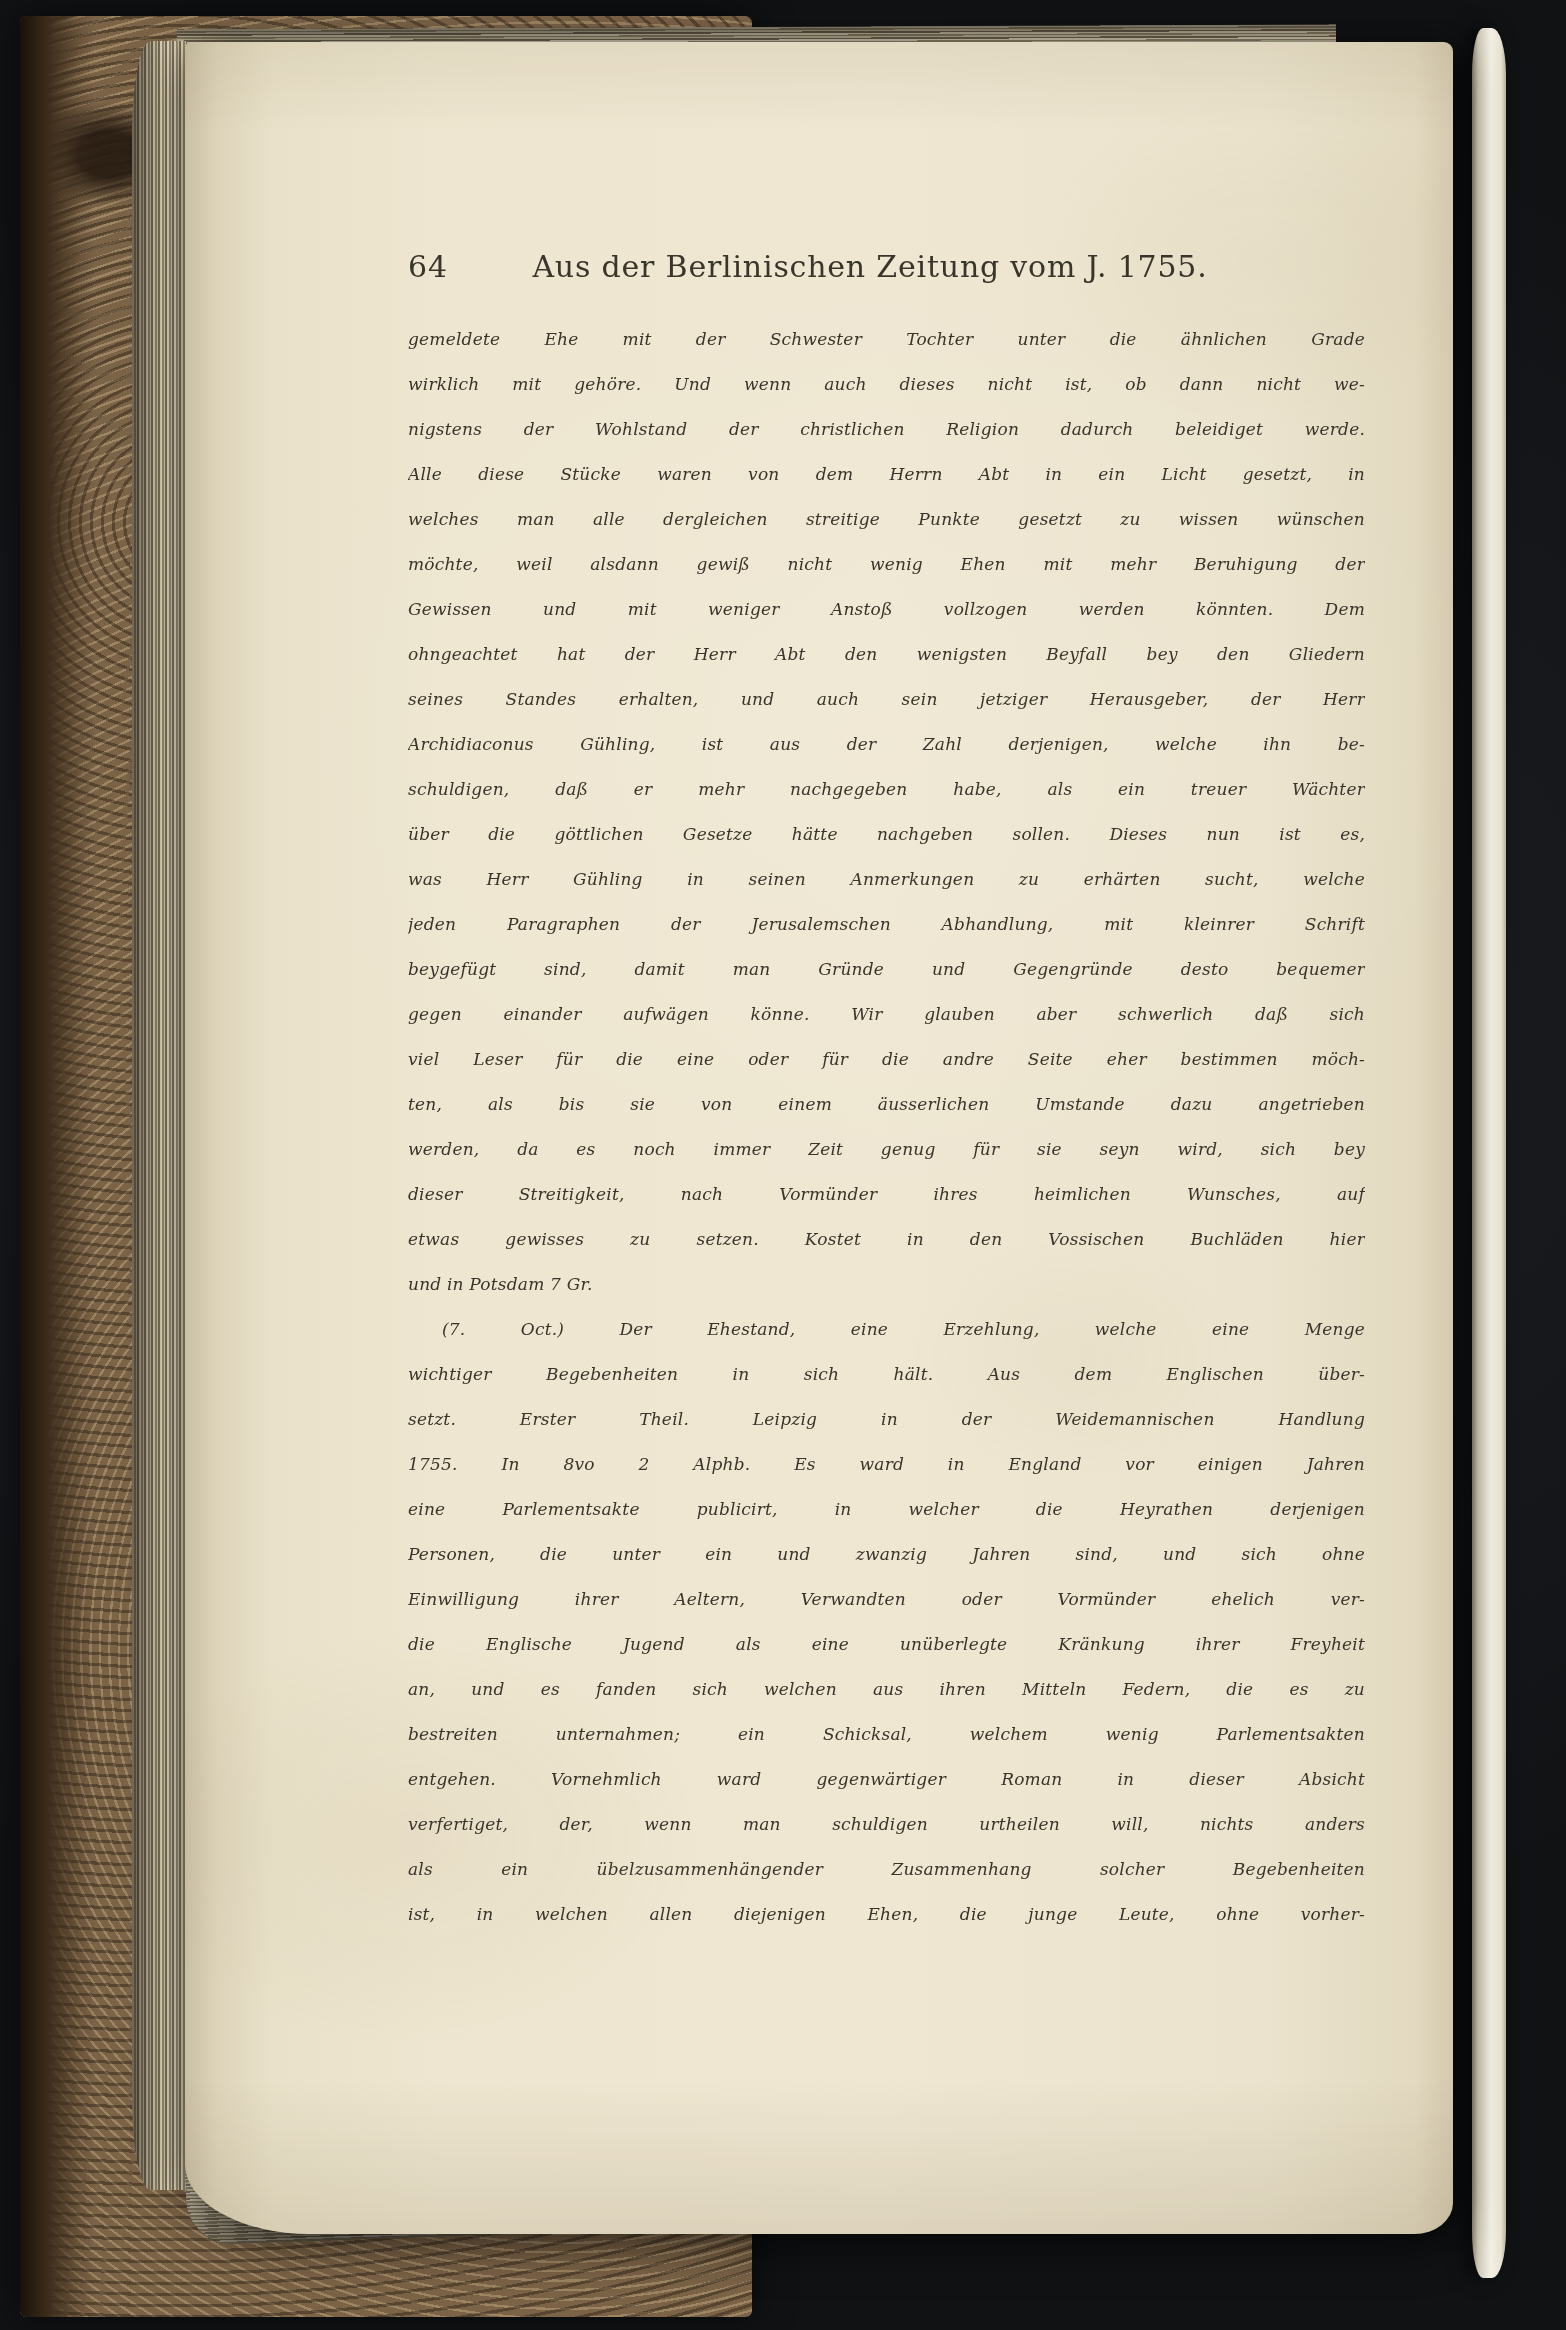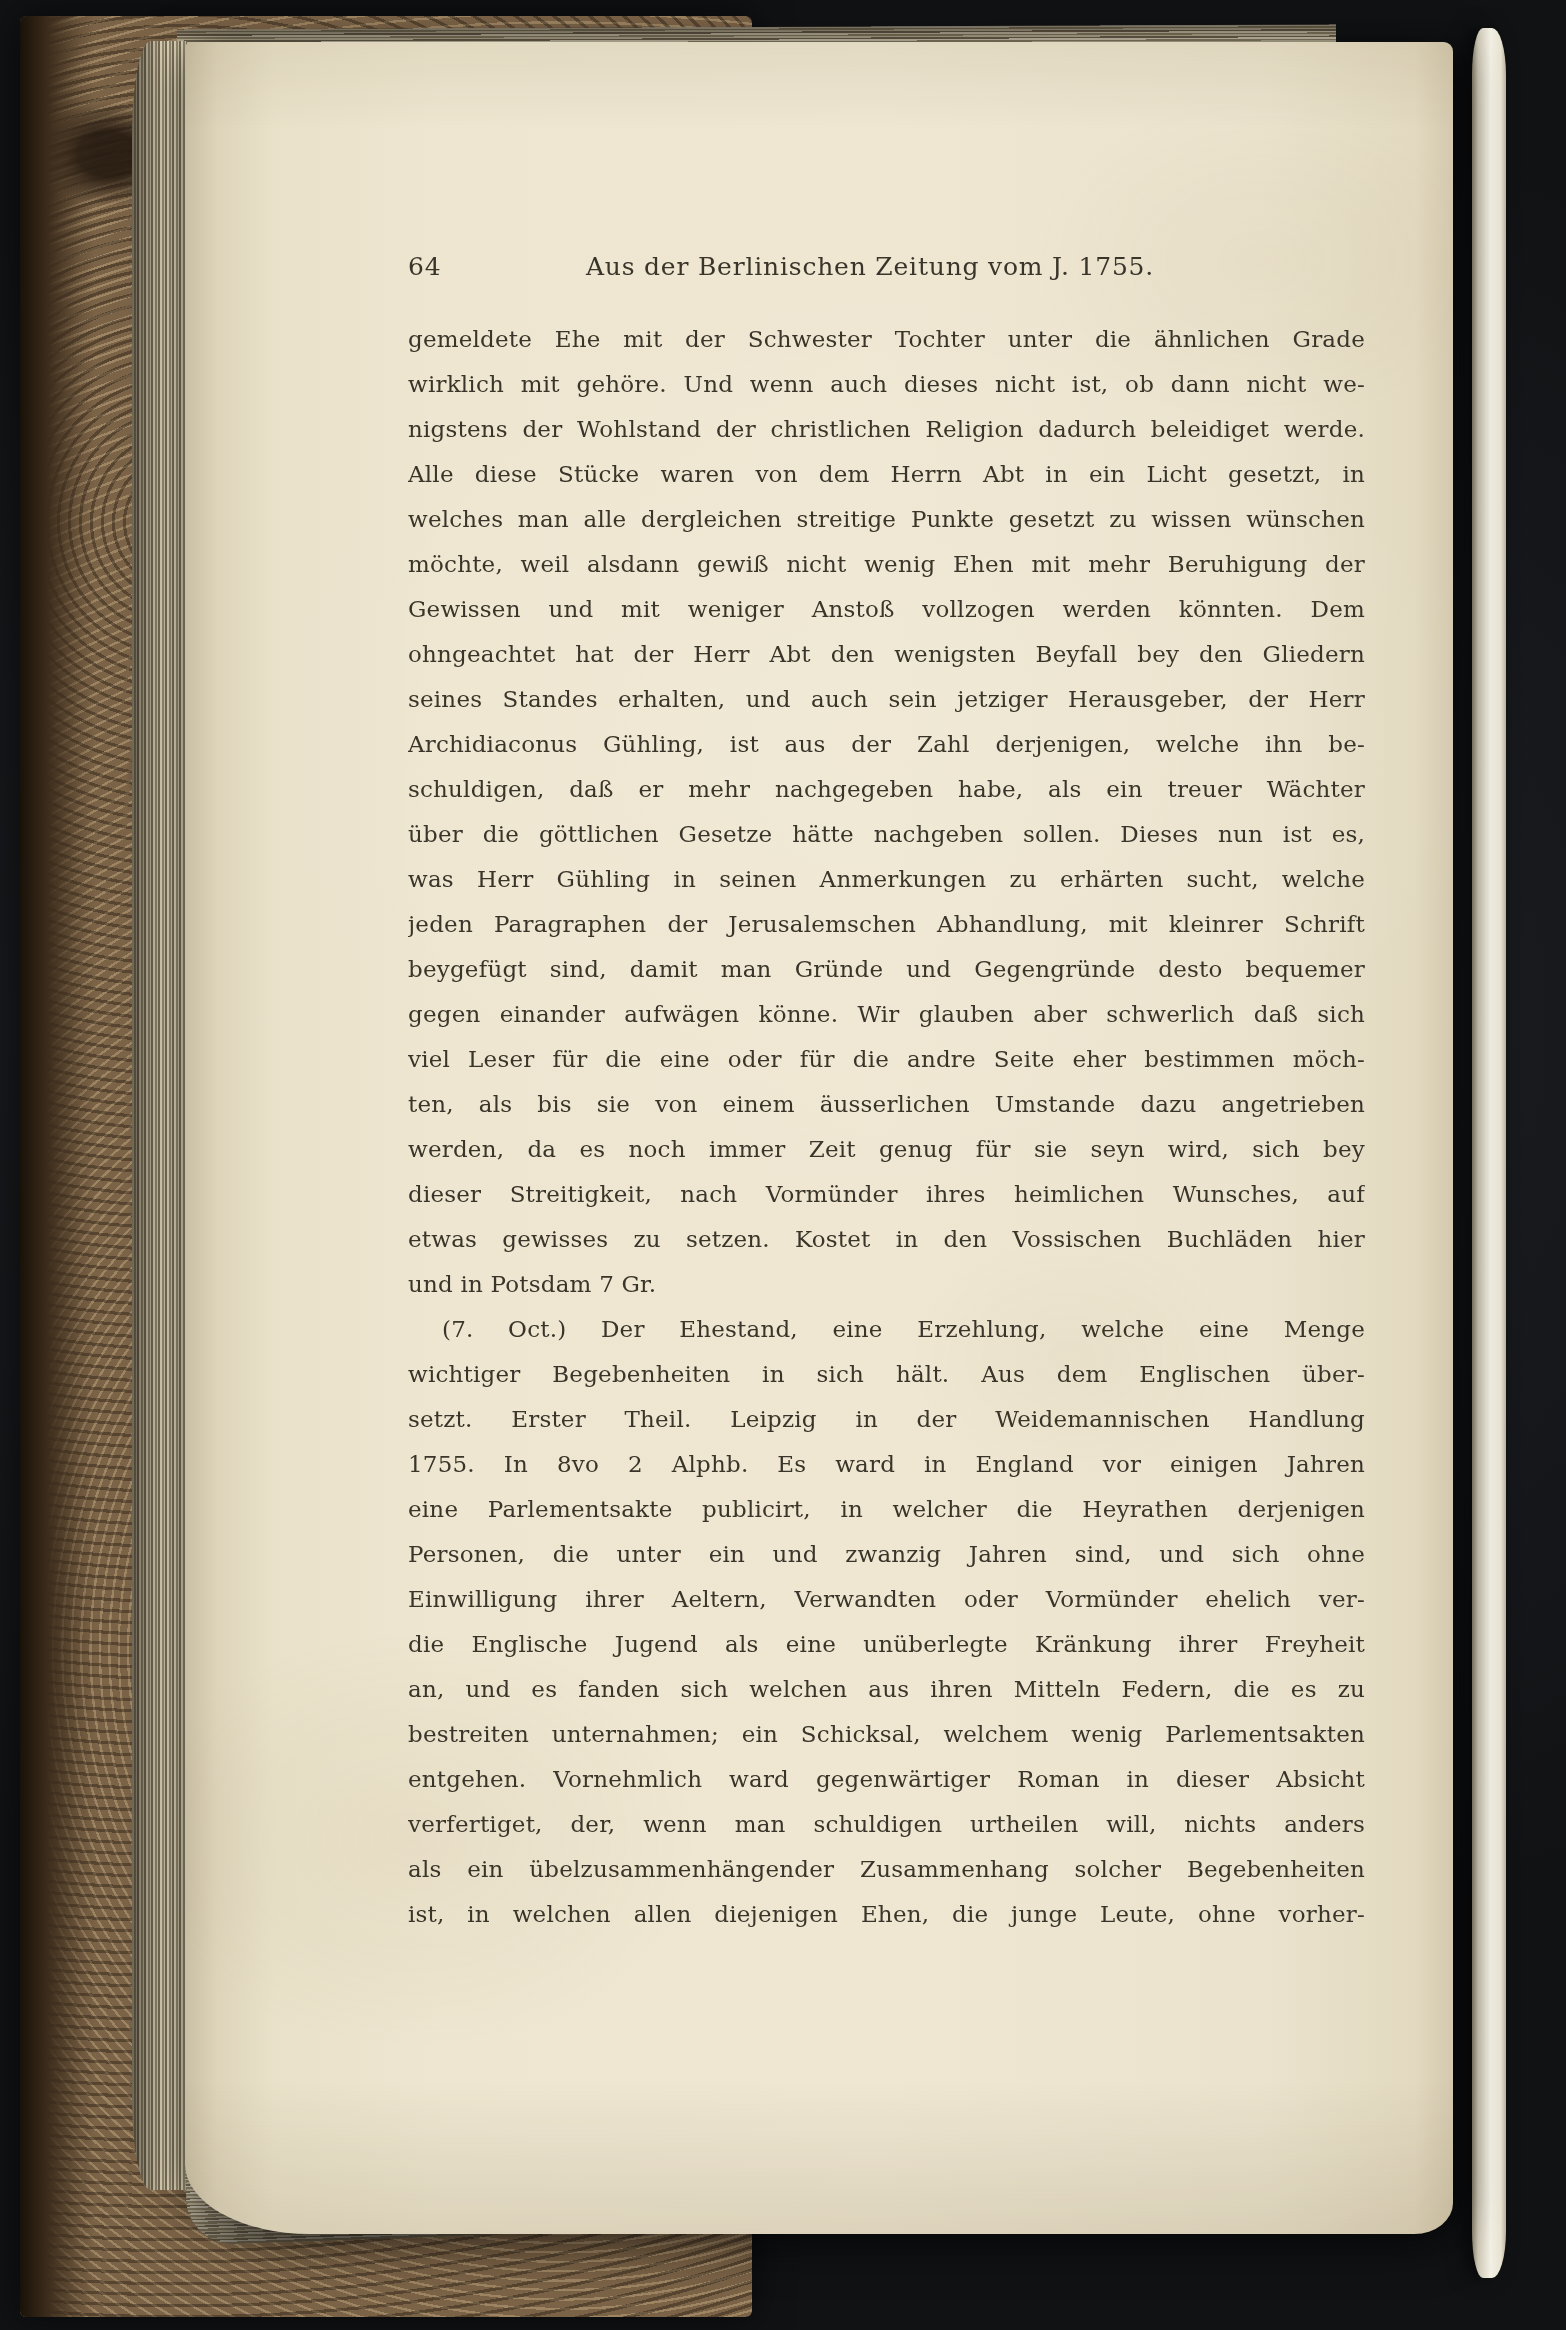--- a/index.html
+++ b/index.html
@@ -85,25 +85,25 @@
       radial-gradient(235px 172px at 70% 60%, rgba(150,125,80,.04), rgba(150,125,80,0) 70%);
   }
 
   
   .text-block{
     position:absolute;left:223px;top:205px;width:957px;
     color:#3a352a;
   }
   .page-header{
     position:relative;height:39px;line-height:39px;
-    font-size:25px;letter-spacing:0.8px;margin-bottom:31px;
+    font-size:30px;letter-spacing:0.8px;margin-bottom:31px;
   }
   .page-num{position:absolute;left:0;top:0;}
   .header-title{display:block;text-align:center;margin:0 88px 0 55px;}
-  .body-text{font-size:23px;letter-spacing:0.2px;}
+  .body-text{font-size:17px;letter-spacing:0.2px;font-style:italic;}
   .line{
     height:45px;line-height:45px;
     text-align:justify;text-align-last:justify;
     overflow:hidden;
   }
   .line.flush{text-align-last:left;}
   .line.indent{text-indent:34px;}
 </style>
 </head>
 <body>

